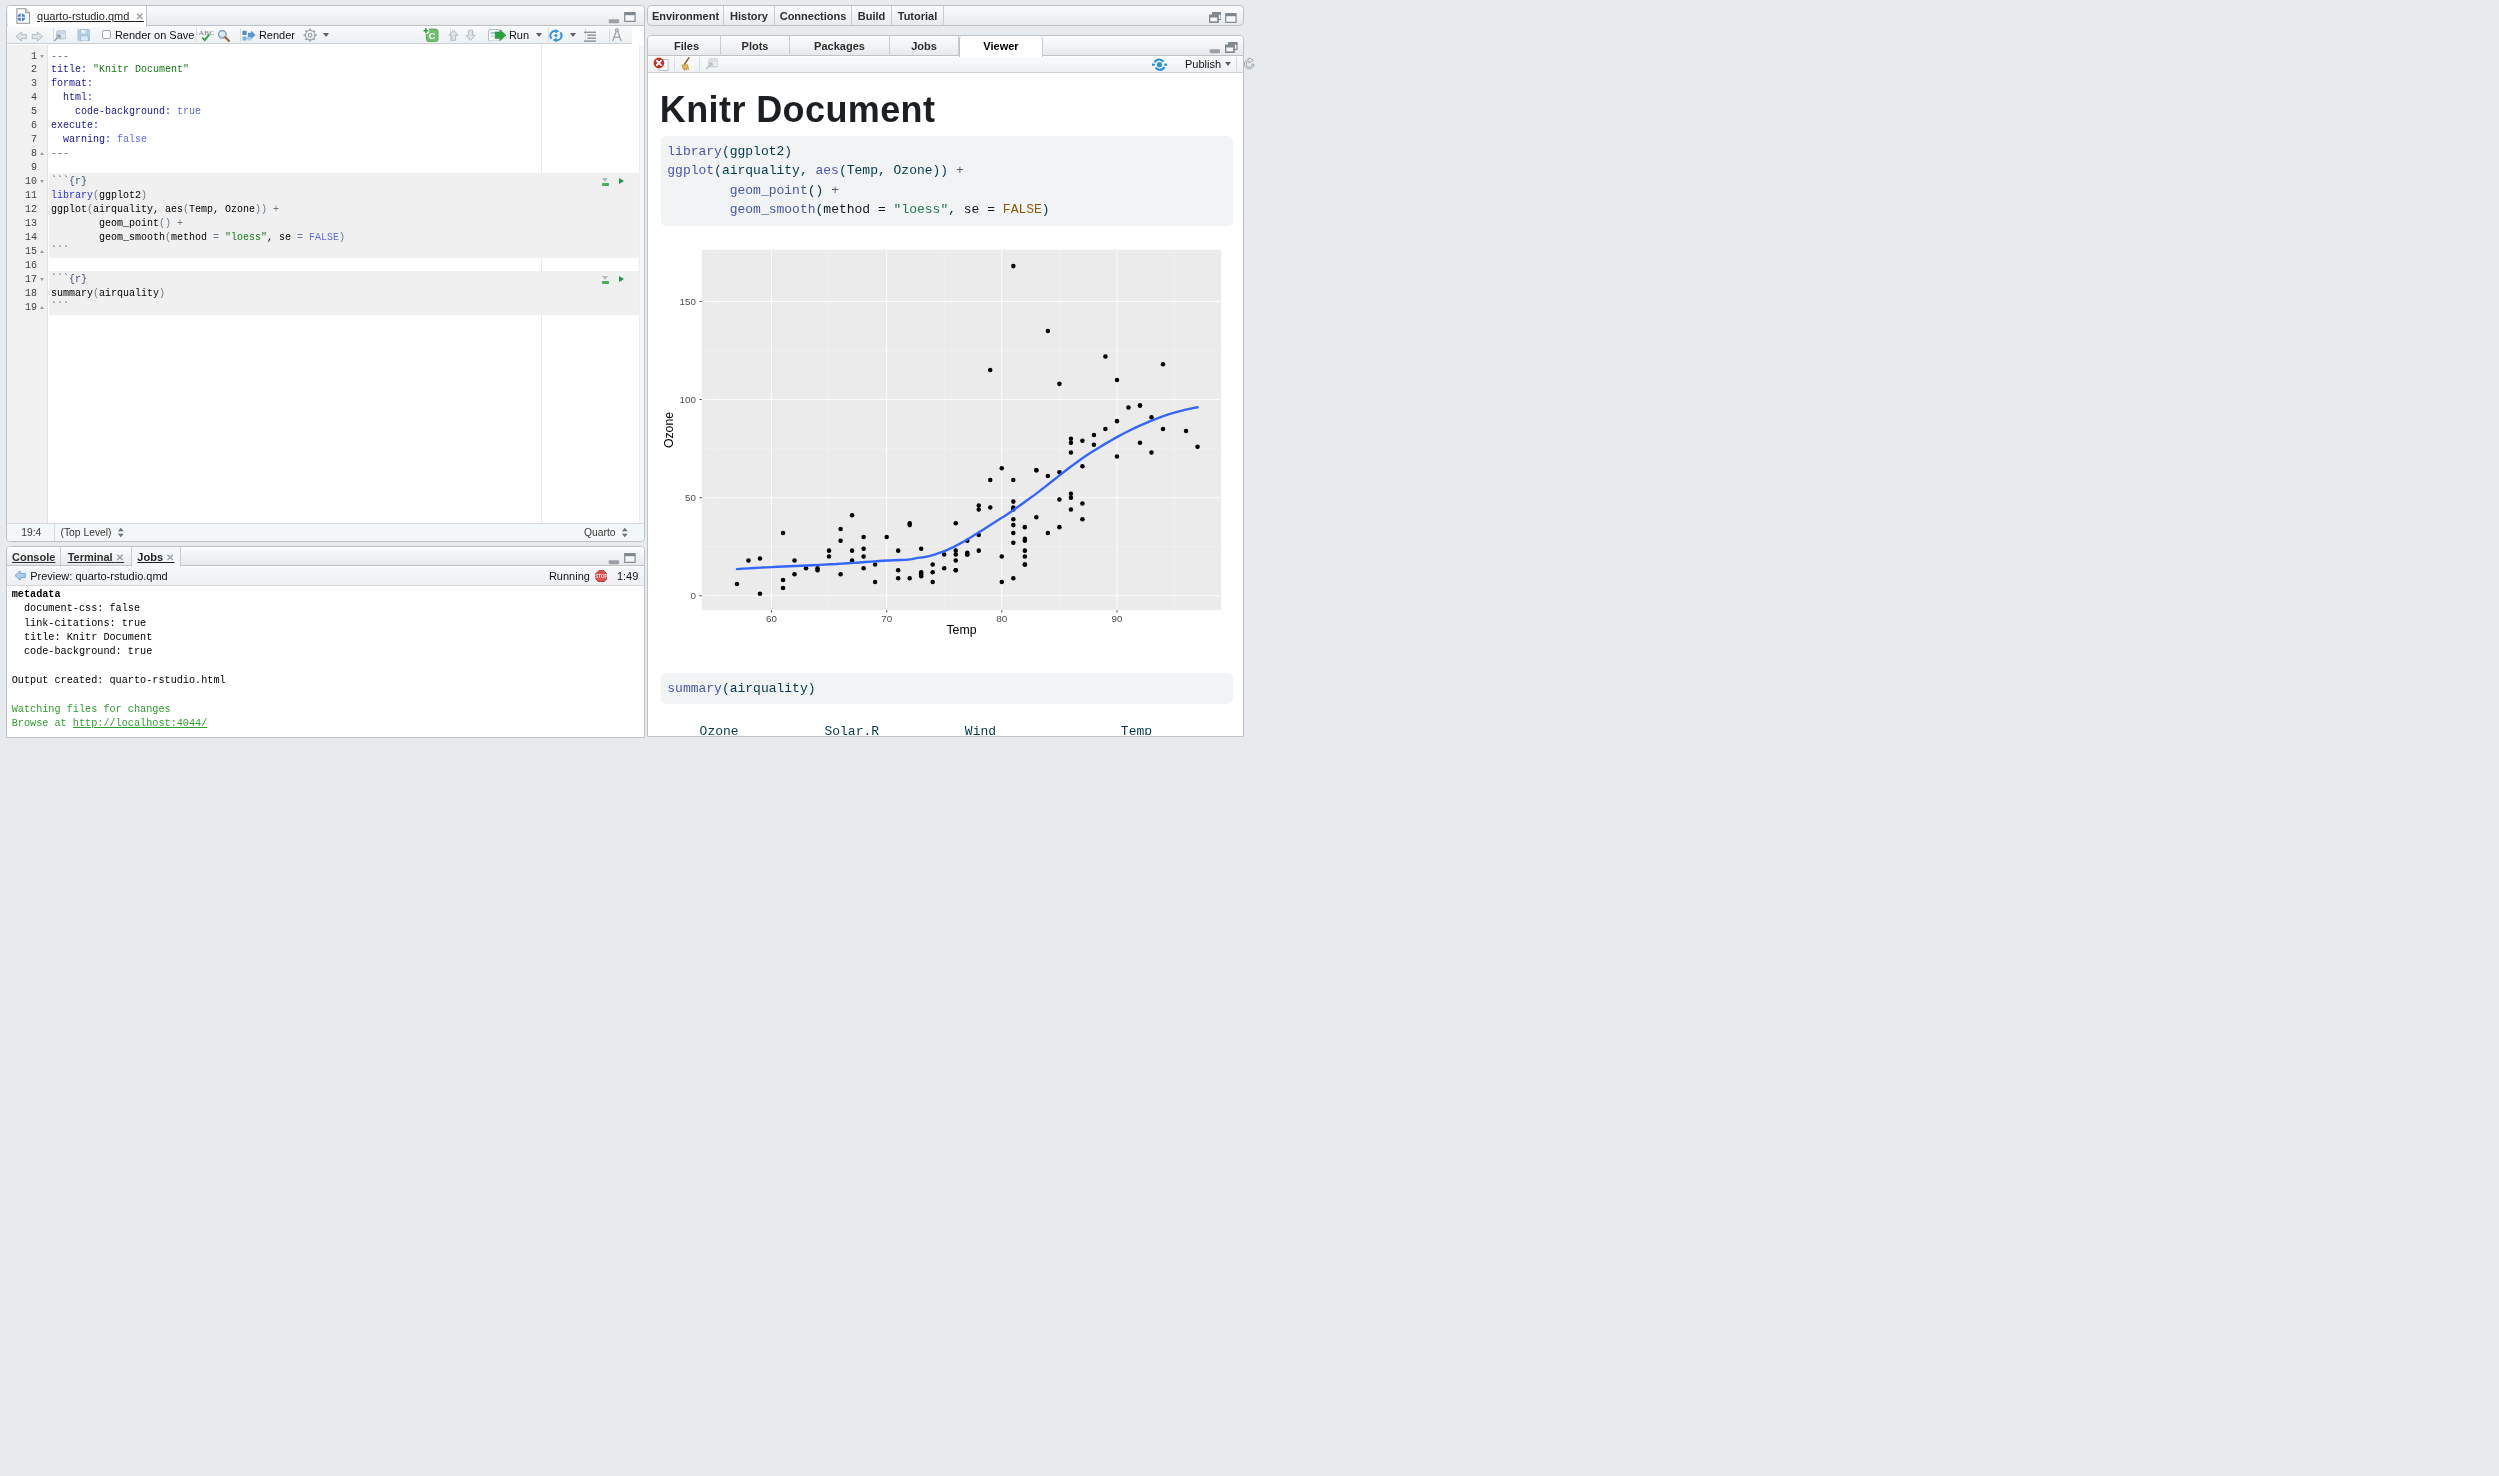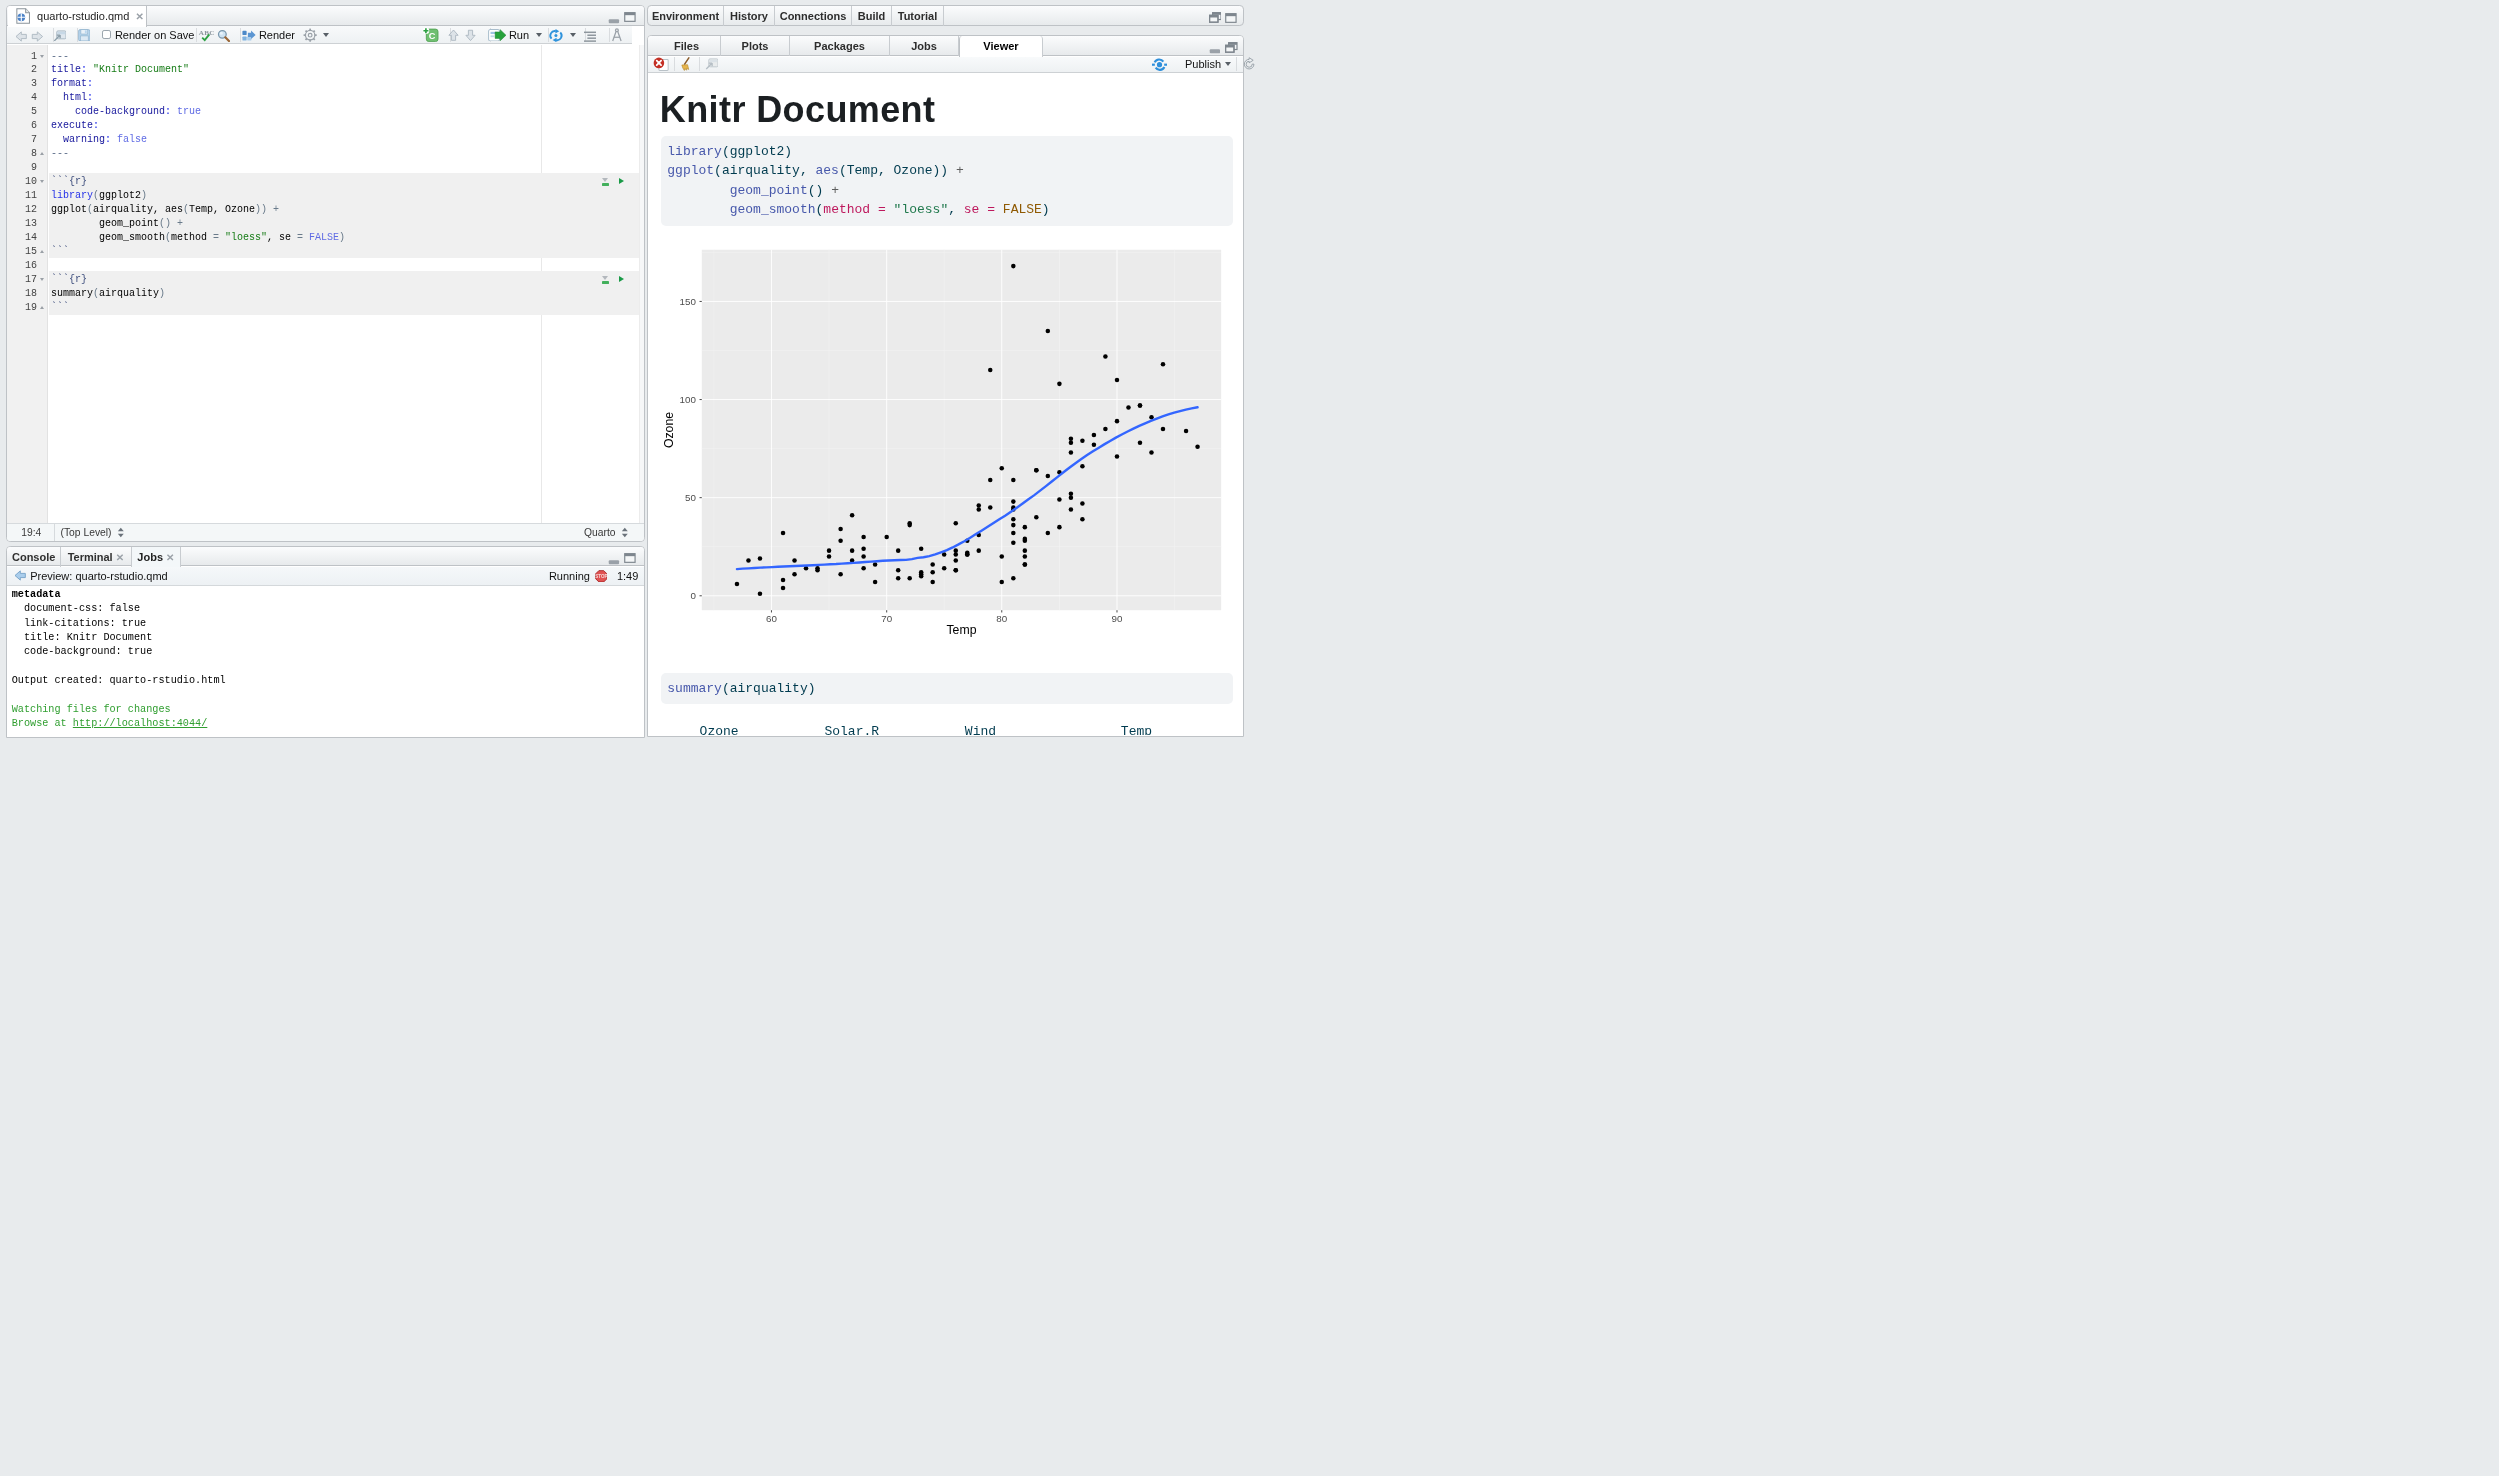--- a/index.html
+++ b/index.html
@@ -1,20 +1,20 @@
 <!DOCTYPE html>
 <html style="font-size:13.4px"><head>
 <meta charset="utf-8">
 <style>
 * { margin:0; padding:0; box-sizing:border-box; }
 html,body { width:1250px; height:738px; overflow:hidden; }
 body { background:#e8ebed; font-family:"Liberation Sans", sans-serif; }
 .panel { position:absolute; background:#fff; border:0.8px solid #bec2c6; border-radius:4.2px 4.2px 0 0; }
 .tabbar { position:absolute; left:0; right:0; top:0; height:20px; background:linear-gradient(#fbfcfd,#e7eaec); border-bottom:0.8px solid #bec2c6; border-radius:3.4px 3.4px 0 0; }
-.tab { position:absolute; top:0; height:20px; font-size:11px; color:#1f1f1f; display:flex; align-items:center; }
+.tab { position:absolute; top:0; height:20px; font-size:11px; color:#1f1f1f; display:flex; align-items:center;text-decoration:underline; }
 
 #editor { left:5.9px; top:5px; width:639px; height:537px; border-radius:4.2px; }
 #ed-tabbar { border-radius:3.4px 3.4px 0 0; }
 #ed-tab { left:0.8px; width:139px; height:20.6px; background:#fff; border-right:0.8px solid #bec2c6; border-radius:3.4px 0 0 0; padding-left:8.4px; z-index:2; }
 #ed-toolbar { position:absolute; left:0; right:12px; top:20px; height:18px; background:linear-gradient(#f8fafb,#eef1f3); border-bottom:0.8px solid #cdd1d4; display:flex; align-items:center; }
 #ed-body { position:absolute; left:0; right:0; top:39px; bottom:17.6px; overflow:hidden; background:#fff; }
 #gutter { position:absolute; left:0; top:0; bottom:0; width:41px; background:#f1f1f1; border-right:0.8px solid #e2e2e2; }
 .ln { position:absolute; left:0; width:30px; text-align:right; font-family:"Liberation Mono",monospace; font-size:10px; color:#434343; line-height:14px; }
 .fold { position:absolute; left:33px; width:0; height:0; }
 .folddown { border-left:2.4px solid transparent; border-right:2.4px solid transparent; border-top:3.4px solid #9aa0a6; }
@@ -49,21 +49,21 @@
 #filespanel { left:647px; top:35px; width:597px; height:702px; border-radius:4.2px 4.2px 0 0; }
 #files-tabbar { height:20px; }
 .ftab { position:absolute; top:0; height:20px; font-size:11px; font-weight:bold; color:#2d2d2d; display:flex; align-items:center; justify-content:center; border-right:0.8px solid #c8ccd0; }
 #viewer-toolbar { position:absolute; left:0; right:0; top:20.6px; height:16.4px; background:linear-gradient(#f8fafb,#eef1f3); border-bottom:0.8px solid #cdd1d4; display:flex; align-items:center; }
 #viewer-body { position:absolute; left:0; right:0; top:37px; bottom:0.8px; background:#fff; overflow:hidden; }
 
 #vh1 { position:absolute; left:11.8px; top:15.5px; font-size:36px; font-weight:bold; color:#1b1f22; letter-spacing:0.4px; }
 .codeblock { position:absolute; left:12.6px; width:572px; background:#f1f3f5; border-radius:5px; font-family:"Liberation Mono",monospace; font-size:13px; line-height:19.5px; white-space:pre; color:#003B4F; padding:5.9px 0 0 6.7px; }
 .q-fu { color:#4758AB; }
 .q-st { color:#20794D; }
-.q-at { color:#be185d; }
+.q-at { color:#0f172a; }
 .q-cn { color:#8f5902; }
 .q-op { color:#5E5E5E; }
 #sumhead { position:absolute; left:12.6px; top:648px; font-family:"Liberation Mono",monospace; font-size:13px; color:#003B4F; white-space:pre; }
 .winbtn { position:absolute; top:5px; width:11px; height:9.2px; }
 </style>
 </head>
 <body>
 
 <div class="panel" id="editor">
   <div class="tabbar" id="ed-tabbar">

